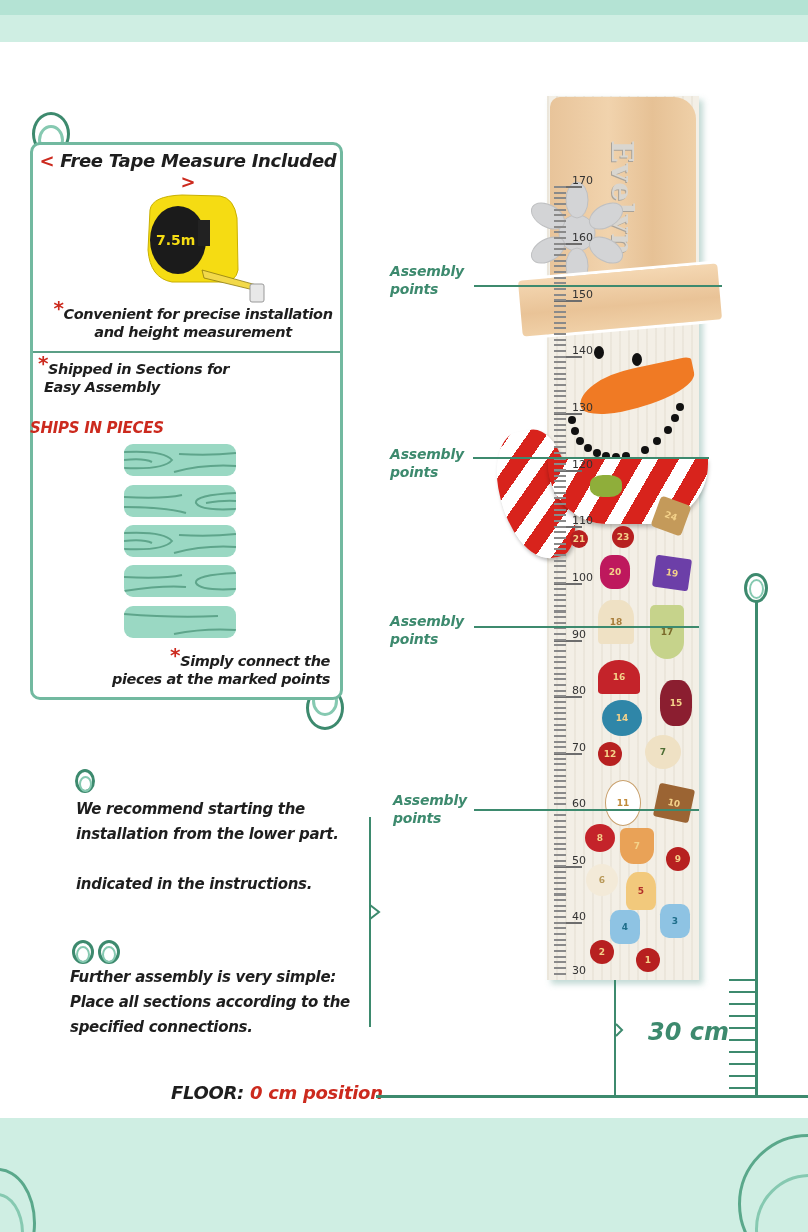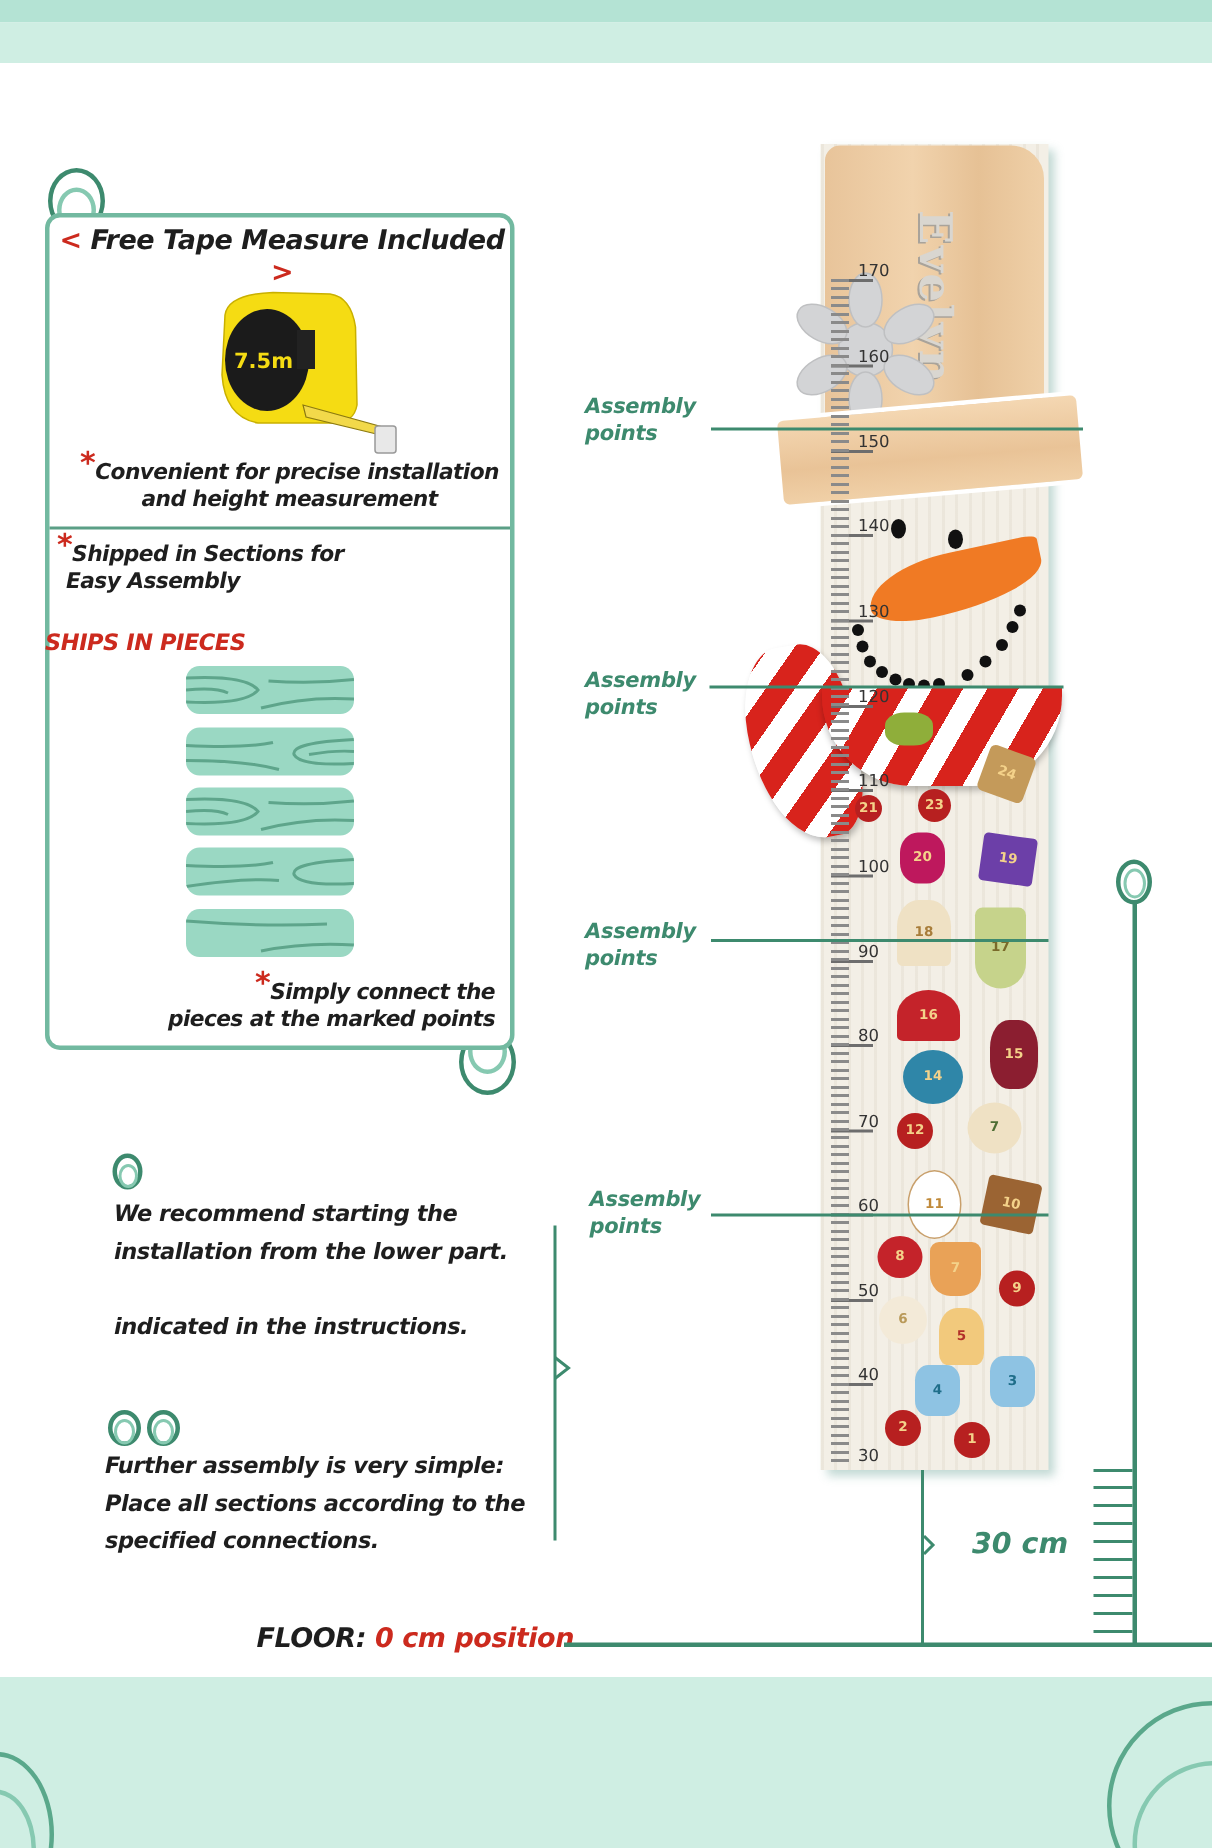--- a/index.html
+++ b/index.html
@@ -277,21 +277,21 @@
 
 <div class="abs" style="left:369px;top:817px;width:2px;height:210px;background:#3d8a6e;"></div>
 <svg class="abs" style="left:369px;top:904px;" width="14" height="16">
     <path d="M1 1 L10 8 L1 15" stroke="#3d8a6e" stroke-width="2" fill="none"></path>
   </svg>
 
 <div class="abs" style="left:614px;top:980px;width:2px;height:118px;background:#3d8a6e;"></div>
 <svg class="abs" style="left:615px;top:1023px;" width="10" height="14">
     <path d="M1 1 L7 7 L1 13" stroke="#3d8a6e" stroke-width="2" fill="none"></path>
   </svg>
-<div class="abs it green" style="left:648px;top:1018px;font-size:19px;">30 cm</div>
+<div class="abs it green" style="left:648px;top:1018px;font-size:24px;">30 cm</div>
 
 <div class="abs ring" style="left:744px;top:573px;width:24px;height:30px;border-width:3px;border-color:#3d8a6e;"></div>
 <div class="abs ring" style="left:749px;top:579px;width:15px;height:20px;border-width:2px;border-color:#86c9b1;"></div>
 <div class="abs" style="left:755px;top:602px;width:3px;height:496px;background:#3d8a6e;"></div>
 <div class="abs" style="left:729px;top:979px;width:26px;height:114px;background: repeating-linear-gradient(180deg,#3d8a6e 0 2px,transparent 2px 12px);"></div>
 
 <div class="abs it" style="left:171px;top:1082px;font-size:18px;letter-spacing:-0.3px;">
   <span class="dark">FLOOR:</span>
   <span class="red">0 cm position</span>
 </div>

